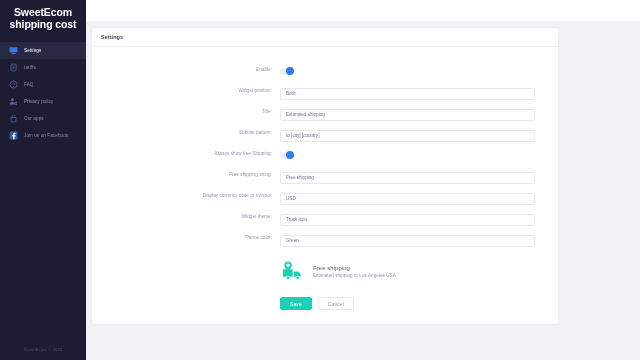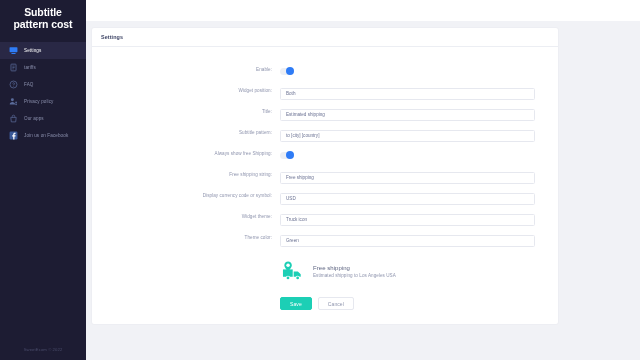--- a/index.html
+++ b/index.html
@@ -246,22 +246,22 @@
 </style>
 </head>
 <body>
 
 <div id="top-strip"></div>
 <div id="page-bg"></div>
 
 <aside id="sidebar">
 
   <div id="brand">
-    <div class="brand-line">Subtitle</div>
-    <div class="brand-line">pattern cost</div>
+    <div class="brand-line">SweetEcom</div>
+    <div class="brand-line">shipping cost</div>
   </div>
 
   <nav id="nav">
 
     <div class="nav-item active">
       <span class="nav-icon">
         <svg viewBox="0 0 16 16" width="9" height="9" fill="currentColor">
           <rect x="1" y="2" width="14" height="9" rx="1.2"></rect>
           <rect x="4" y="12.5" width="8" height="1.6" rx="0.8"></rect>
         </svg>

